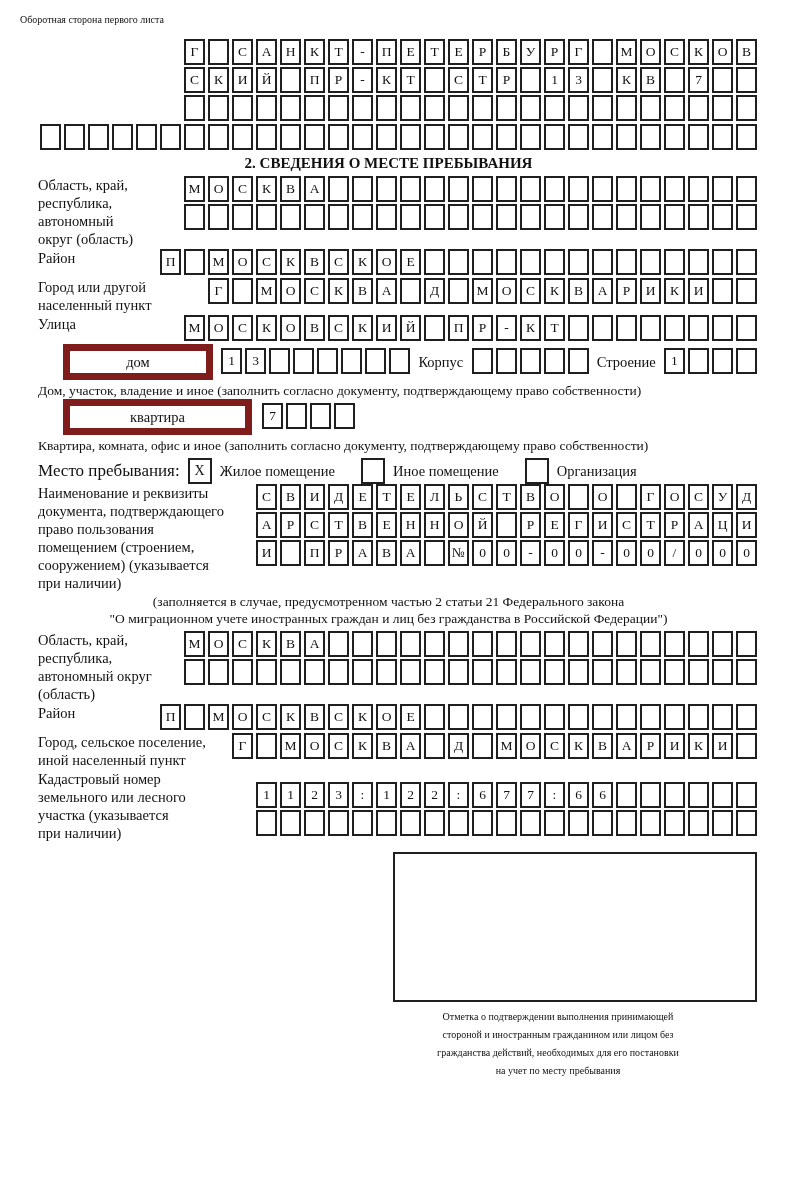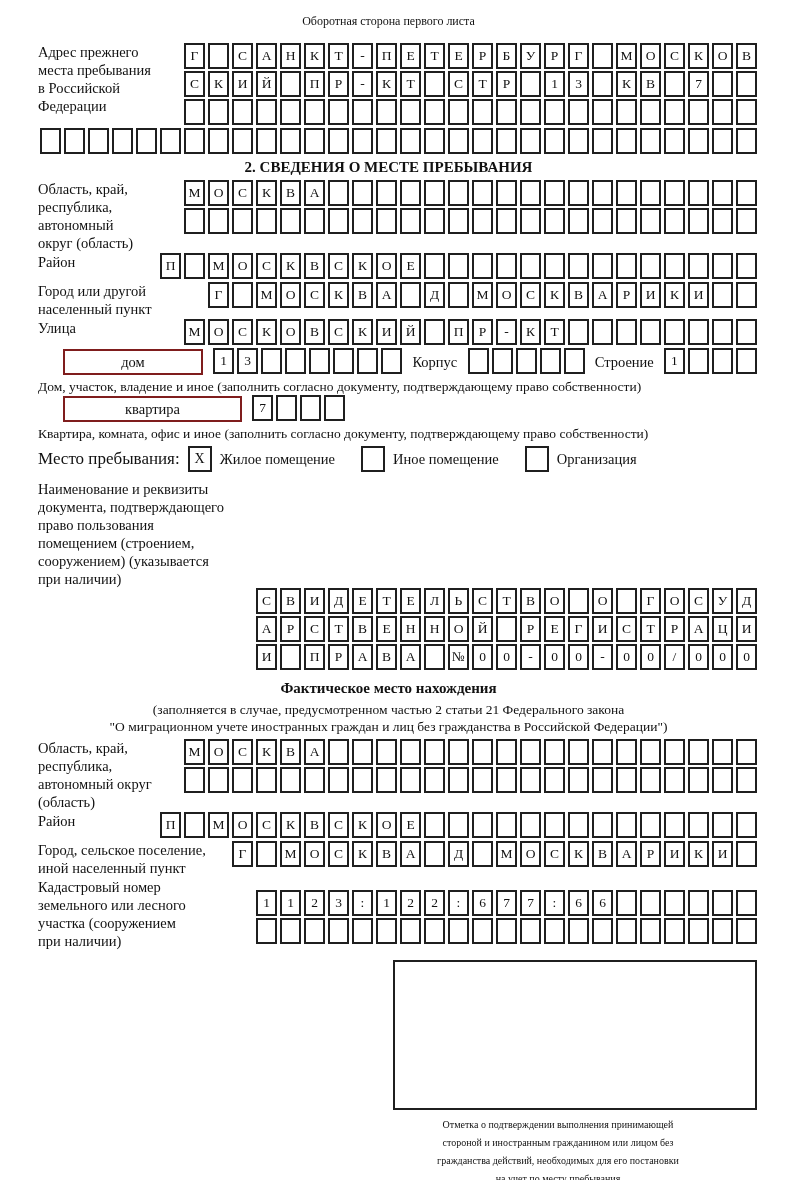--- a/index.html
+++ b/index.html
@@ -2,37 +2,37 @@
 <html><head>
 <meta charset="utf-8">
 <style>
   html,body{margin:0;padding:0;background:#fff;}
   .page{
     width:800px;height:1180px;box-sizing:border-box;
     padding:14px 43px 0 20px;background:#fff;color:#111;
     font-family:"Liberation Serif","DejaVu Serif",serif;
     overflow:hidden;position:relative;
   }
-  .top-note{text-align:center;font-size:12px;margin-bottom:14px;}
+  .top-note{text-align:left;font-size:10px;margin-bottom:14px;}
   .frow{display:flex;align-items:flex-start;padding-left:18px;margin-bottom:1px;}
   .lbl{font-size:14.5px;line-height:18px;flex:0 0 auto;}
   .grids{margin-left:auto;}
   .grid{display:flex;gap:3px;margin-bottom:2px;justify-content:flex-end;}
   .cb{
     display:inline-block;width:17px;height:22px;border:2px solid #1f1f1f;
     font-size:13.5px;line-height:22px;text-align:center;flex:0 0 auto;
     background:#fff;
   }
   .caption{font-size:13.5px;line-height:17px;}
   .center{text-align:center;}
   .ind{margin-left:18px;}
   .heading{text-align:center;font-weight:bold;font-size:15px;margin:5px 0 4px;}
   .inline-row{display:flex;align-items:center;margin-left:43px;margin-bottom:2px;justify-content:space-between;}
   .inline-row.kv{justify-content:flex-start;}
-  .widebox{border:2px solid #7f1d1d;height:22px;line-height:22px;text-align:center;font-size:14.5px;flex:0 0 auto;}
+  .widebox{border:7px solid #7f1d1d;height:22px;line-height:22px;text-align:center;font-size:14.5px;flex:0 0 auto;}
   .wb-dom{width:136px;}
   .wb-kv{width:175px;margin-right:10px;}
   .inline-lbl{font-size:14.5px;line-height:26px;flex:0 0 auto;}
   .mesto-row{display:flex;align-items:center;padding-left:18px;margin-top:4px;}
   .chk{
     display:inline-block;width:20px;height:22px;border:2px solid #1f1f1f;
     line-height:22px;text-align:center;font-size:14px;flex:0 0 auto;background:#fff;
   }
   .mesto-lbl{font-size:17px;margin-right:8px;}
   .opt-lbl{font-size:14.5px;margin:0 26px 0 8px;}
@@ -43,26 +43,20 @@
   .ll{white-space:nowrap;}
 </style>
 </head>
 <body>
 
 <div class="page">
 
   <div class="top-note">Оборотная сторона первого листа</div>
 
   <div class="frow">
-    <div class="lbl">
-      <div class="ll">Адрес прежнего</div>
-      <div class="ll">места пребывания</div>
-      <div class="ll">в Российской</div>
-      <div class="ll">Федерации</div>
-    </div>
     <div class="grids">
       <div class="grid">
           <span class="cb">Г</span>
           <span class="cb">&nbsp;</span>
           <span class="cb">С</span>
           <span class="cb">А</span>
           <span class="cb">Н</span>
           <span class="cb">К</span>
           <span class="cb">Т</span>
           <span class="cb">-</span>
@@ -378,21 +372,21 @@
   <div class="mesto-row">
     <span class="mesto-lbl">Место пребывания:</span>
     <span class="chk">X</span>
     <span class="opt-lbl">Жилое помещение</span>
     <span class="chk"></span>
     <span class="opt-lbl">Иное помещение</span>
     <span class="chk"></span>
     <span class="opt-lbl">Организация</span>
   </div>
 
-  <div class="frow" style="margin-top:8px;flex-direction:column;">
+  <div class="frow" style="margin-top:0;">
     <div class="lbl">
       <div class="ll">Наименование и реквизиты</div>
       <div class="ll">документа, подтверждающего</div>
       <div class="ll">право пользования</div>
       <div class="ll">помещением (строением,</div>
       <div class="ll">сооружением) (указывается</div>
       <div class="ll">при наличии)</div>
     </div>
     <div class="grids">
       <div class="grid">
@@ -460,21 +454,20 @@
           <span class="cb">0</span>
           <span class="cb">0</span>
           <span class="cb">/</span>
           <span class="cb">0</span>
           <span class="cb">0</span>
           <span class="cb">0</span>
         </div>
     </div>
   </div>
 
-  <div class="heading" style="margin-top:8px;">Фактическое место нахождения</div>
   <div class="caption center">(заполняется в случае, предусмотренном частью 2 статьи 21 Федерального закона</div>
   <div class="caption center" style="margin-bottom:4px;">"О миграционном учете иностранных граждан и лиц без гражданства в Российской Федерации")</div>
 
   <div class="frow">
     <div class="lbl">
       <div class="ll">Область, край,</div>
       <div class="ll">республика,</div>
       <div class="ll">автономный округ</div>
       <div class="ll">(область)</div>
     </div>
@@ -597,21 +590,21 @@
           <span class="cb">И</span>
           <span class="cb">&nbsp;</span>
         </div>
     </div>
   </div>
 
   <div class="frow">
     <div class="lbl">
       <div class="ll">Кадастровый номер</div>
       <div class="ll">земельного или лесного</div>
-      <div class="ll">участка (сооружением</div>
+      <div class="ll">участка (указывается</div>
       <div class="ll">при наличии)</div>
     </div>
     <div class="grids gap-top">
       <div class="grid">
           <span class="cb">1</span>
           <span class="cb">1</span>
           <span class="cb">2</span>
           <span class="cb">3</span>
           <span class="cb">:</span>
           <span class="cb">1</span>

